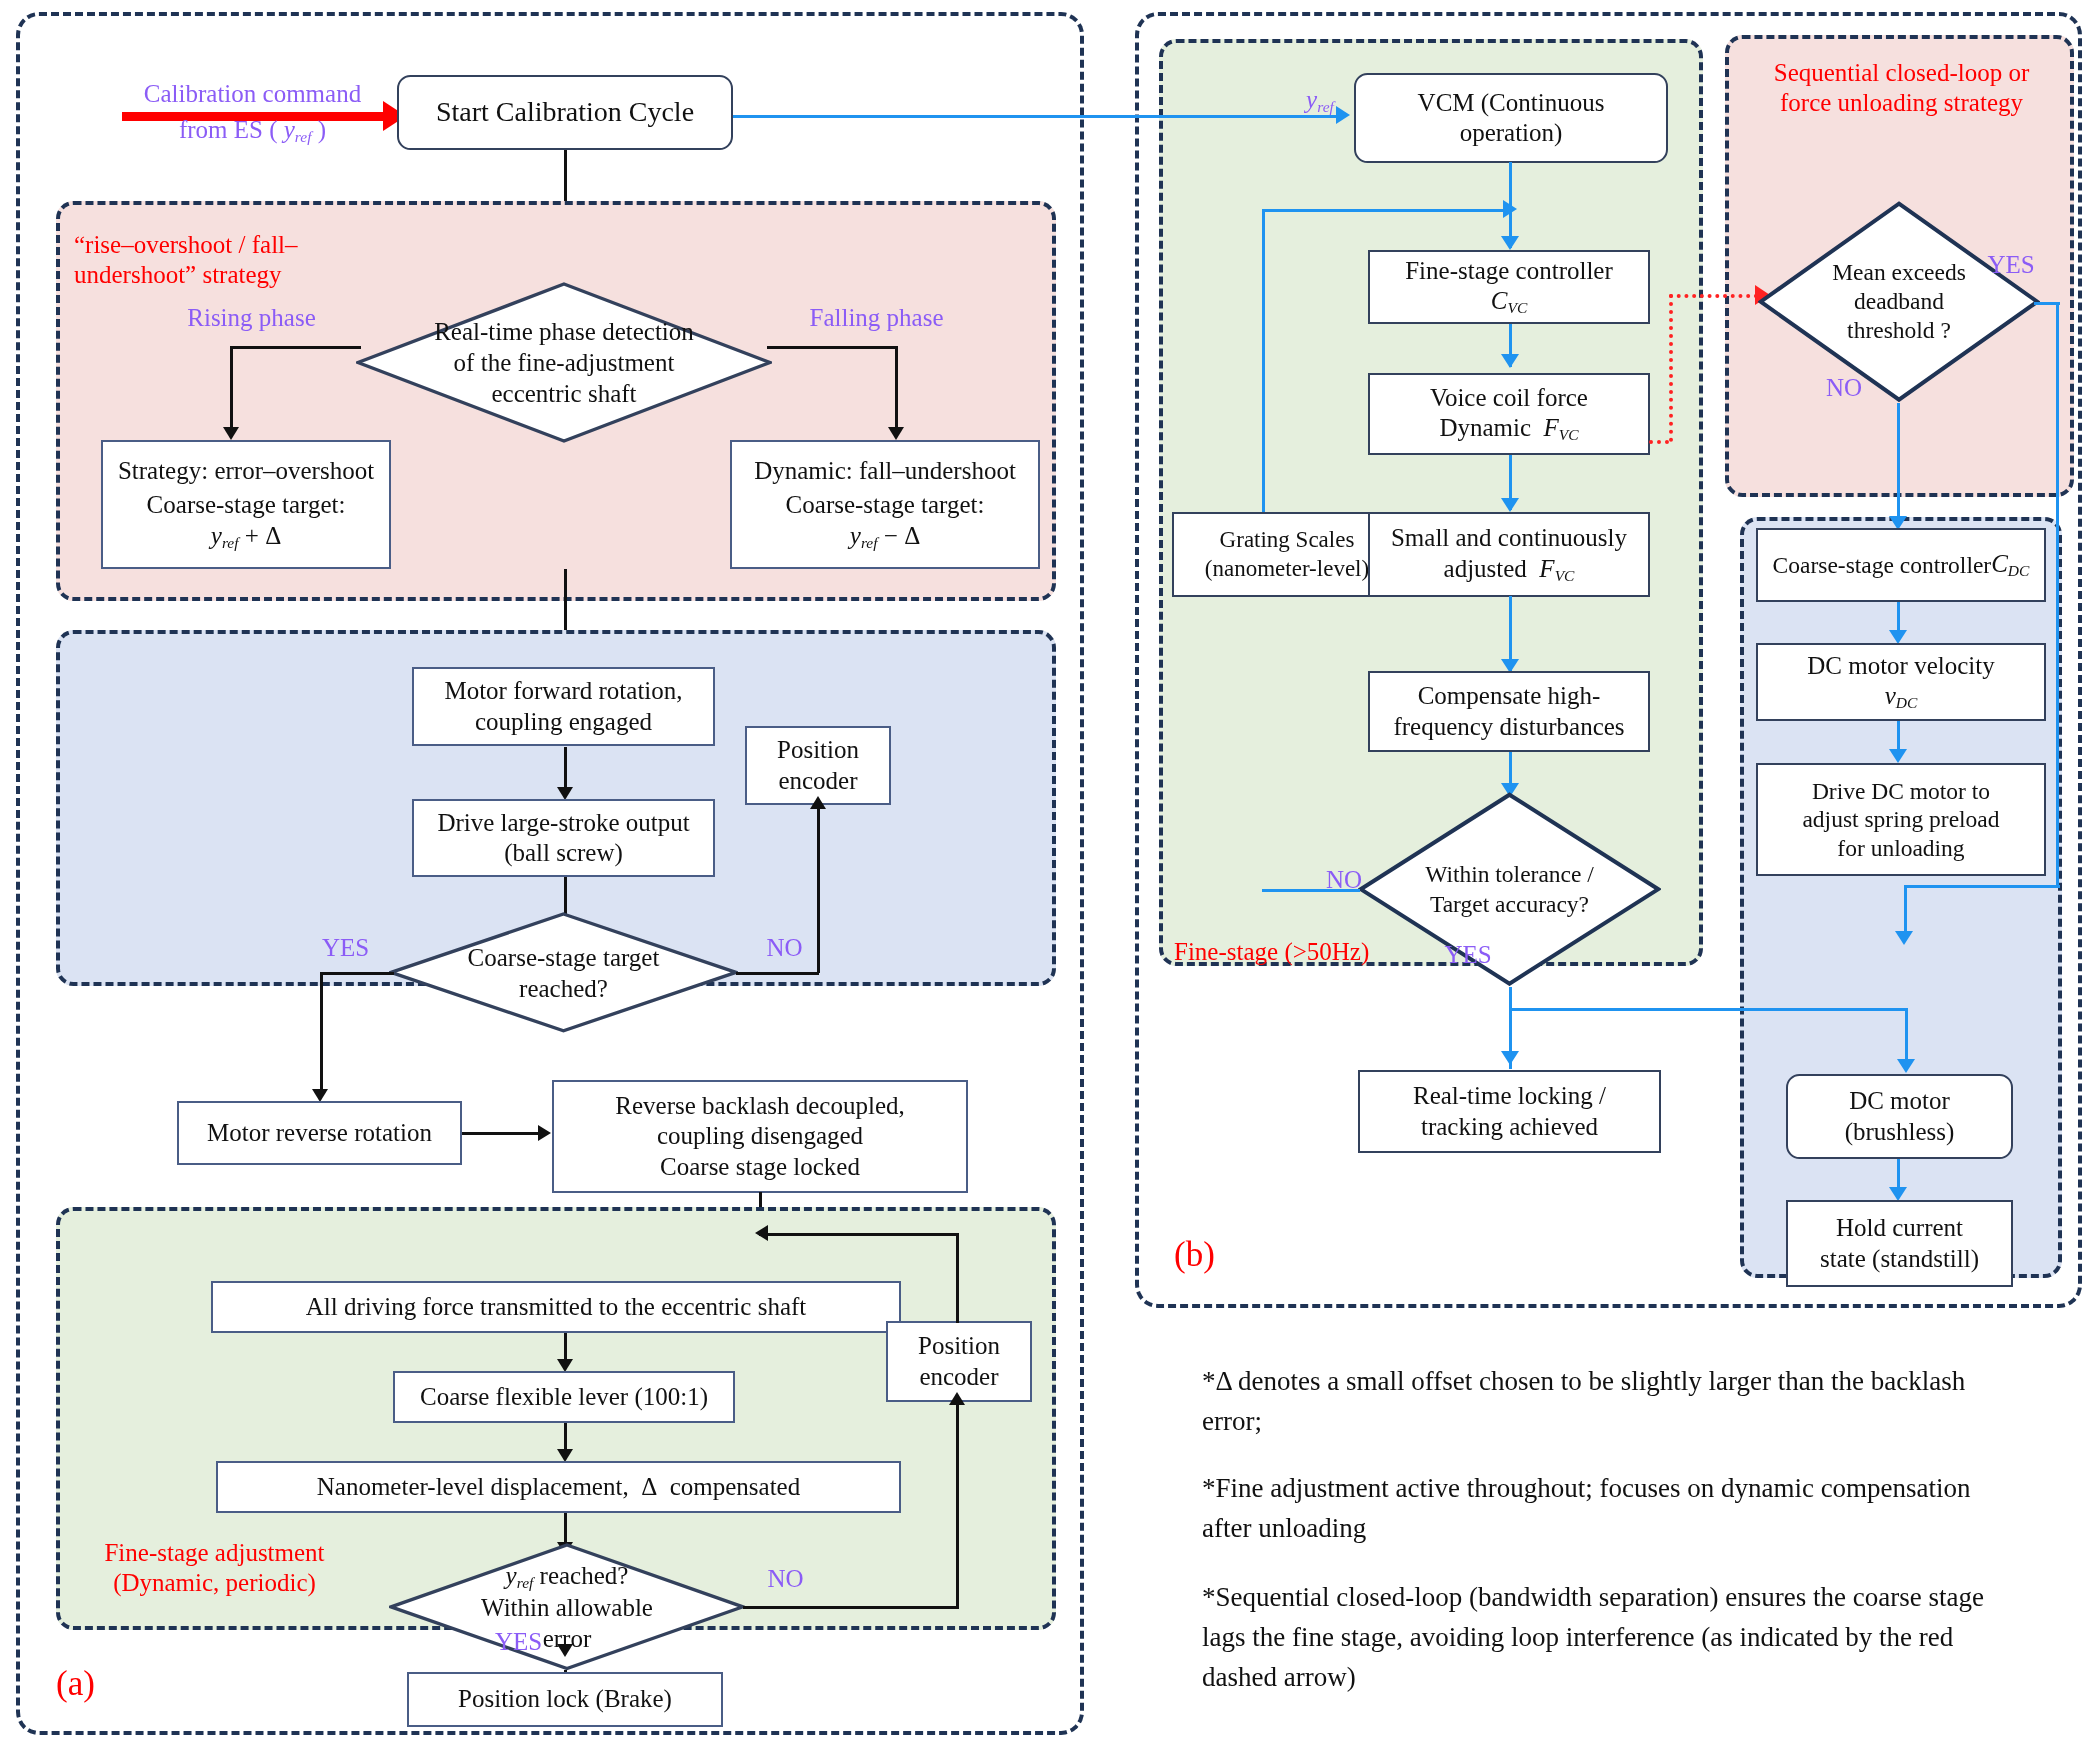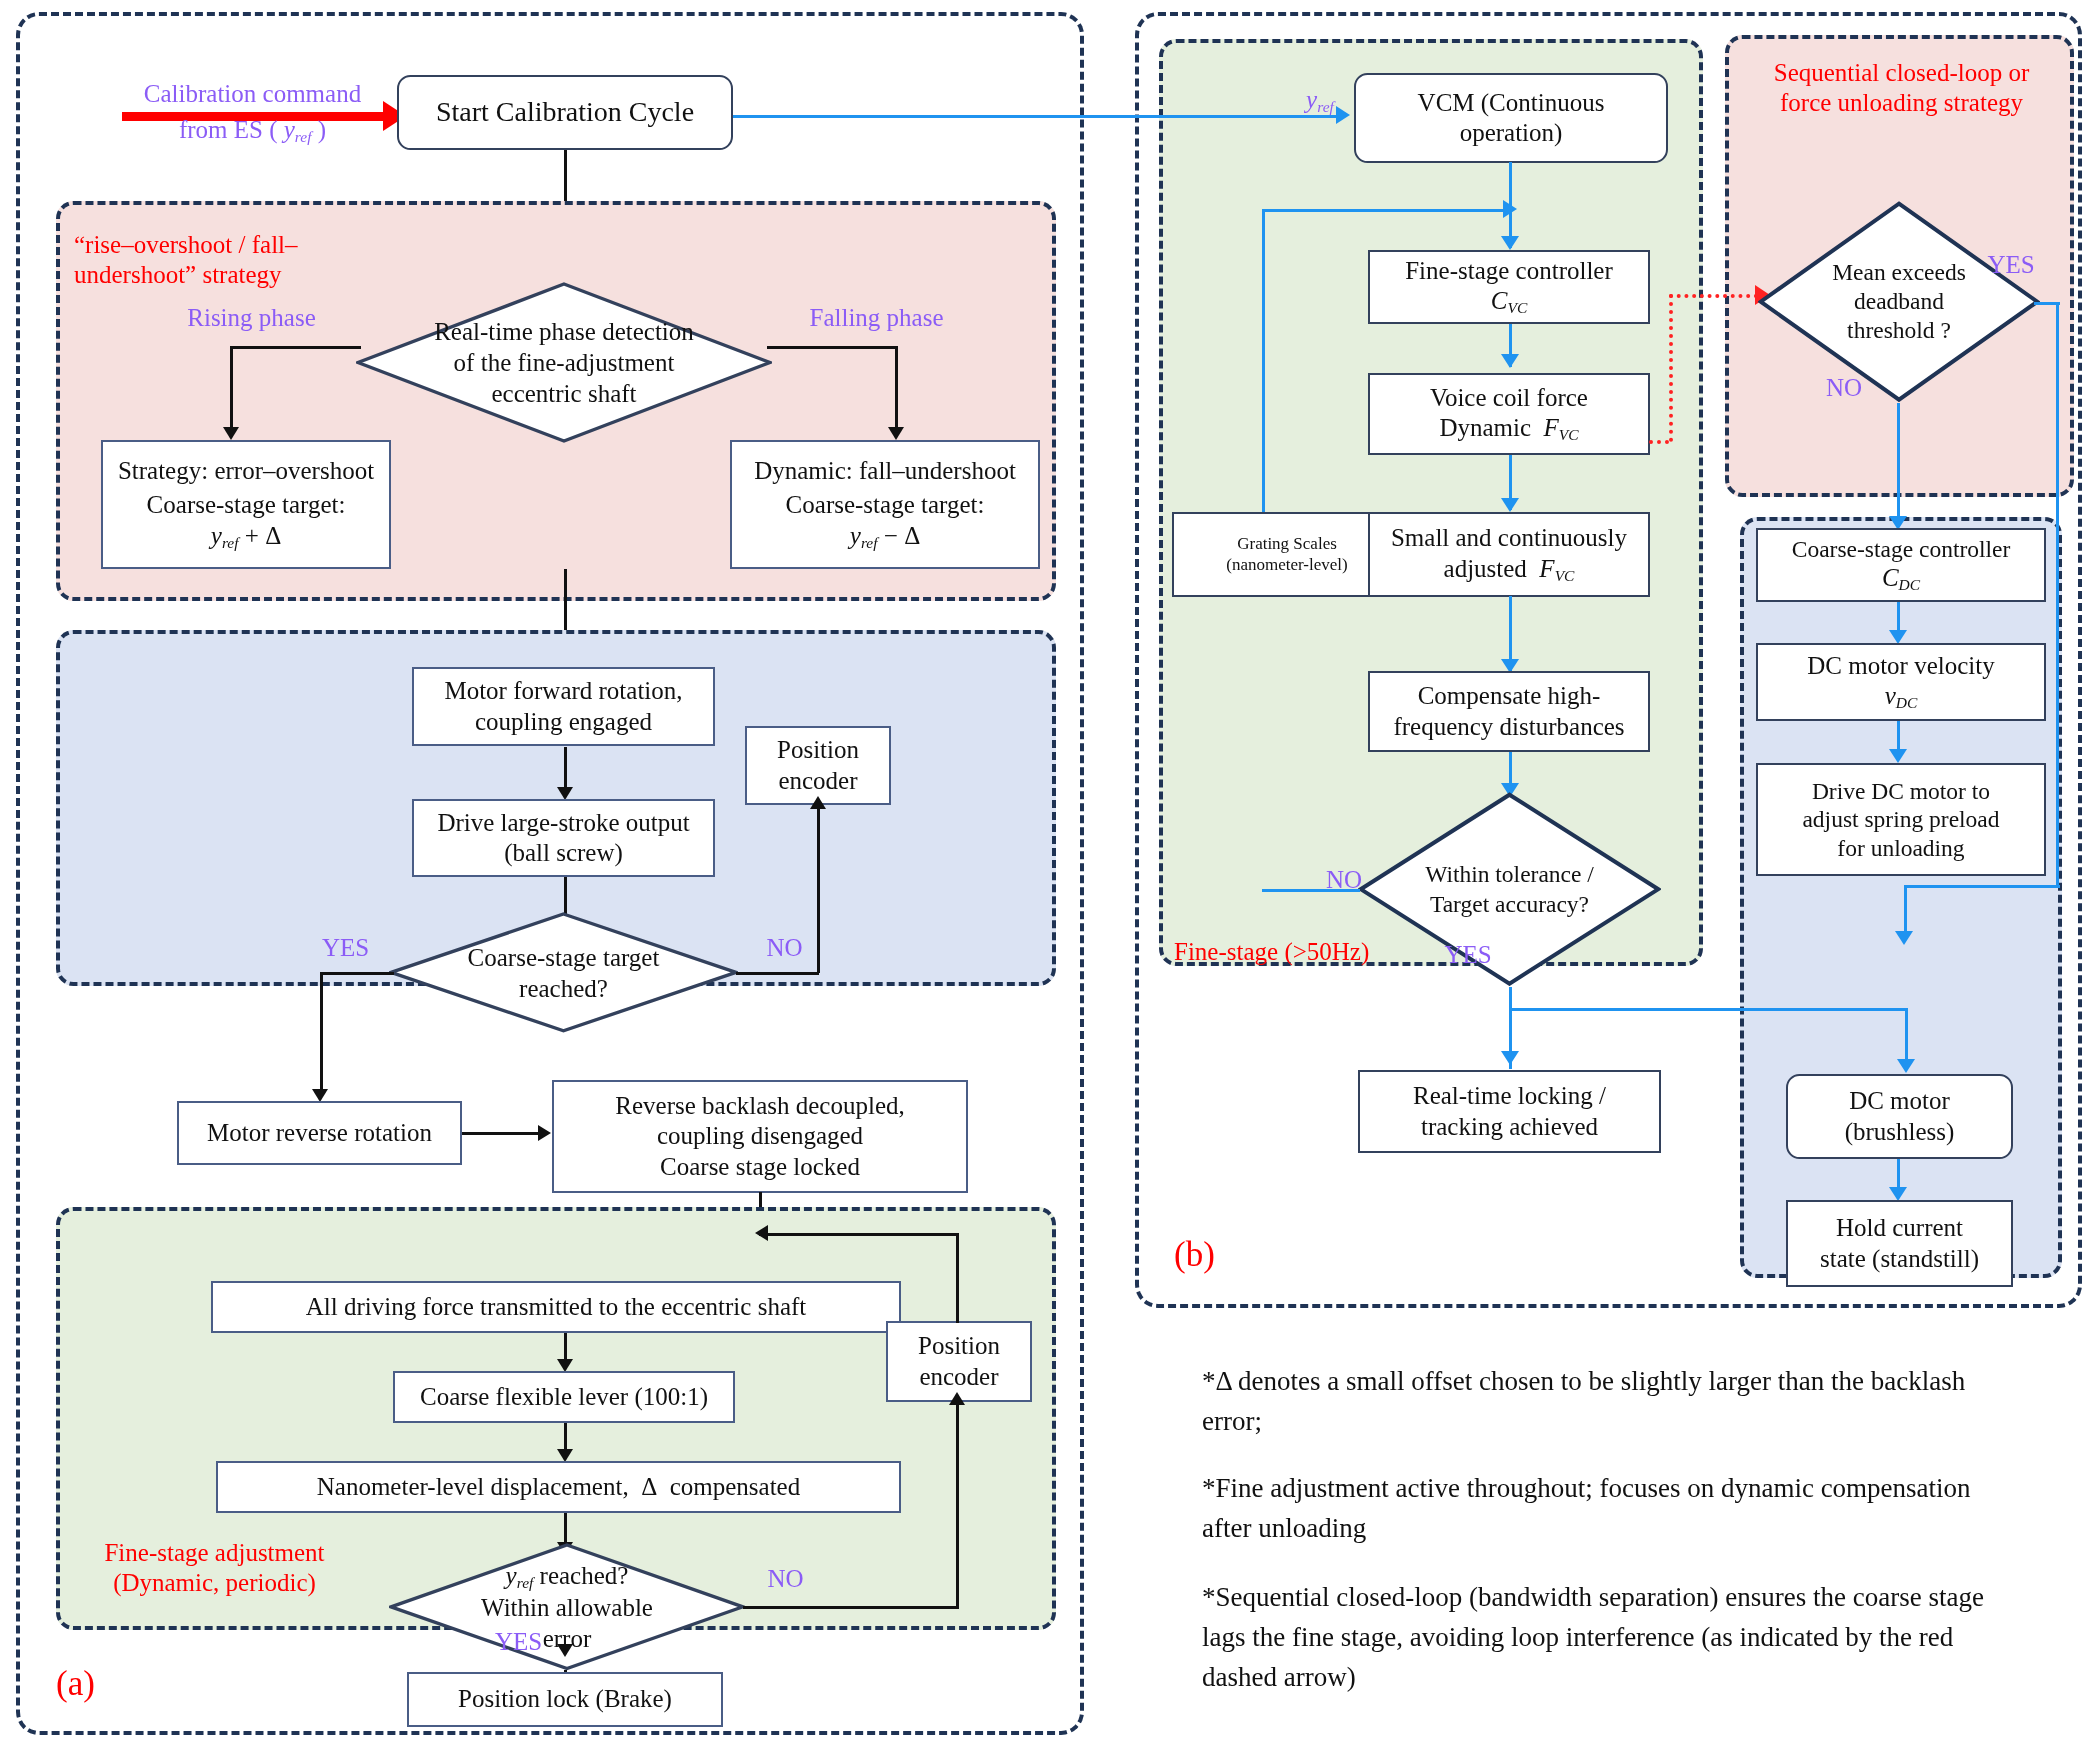--- a/index.html
+++ b/index.html
@@ -307,21 +307,21 @@
   <div class="ln blue h" style="left:1904px; top:885px; width:156px;"></div>
   <div class="ln blue v" style="left:1904px; top:885px; height:55px;"></div>
   <div class="arw bdown" style="left:1895px; top:931px;"></div>
 
   <div class="ln blue v" style="left:1897px; top:403px; height:124px;"></div>
   <div class="arw bdown" style="left:1889px; top:516px;"></div>
 
   <div class="ln blue v" style="left:1509px; top:455px; height:55px;"></div>
   <div class="arw bdown" style="left:1501px; top:498px;"></div>
 
-  <div class="node" style="left:1172px; top:512px; width:230px; height:85px; font-size:17px;">Grating Scales<br>(nanometer-level)</div>
+  <div class="node" style="left:1172px; top:512px; width:230px; height:85px; font-size:23px;">Grating Scales<br>(nanometer-level)</div>
 
   <div class="node" style="left:1368px; top:512px; width:282px; height:85px; flex-direction:column;">
     <div>Small and continuously</div>
     <div>adjusted&nbsp; <span class="it">F</span><sub>VC</sub></div>
   </div>
 
   <div class="ln blue v" style="left:1509px; top:596px; height:75px;"></div>
   <div class="arw bdown" style="left:1501px; top:659px;"></div>
 
   <div class="node" style="left:1368px; top:671px; width:282px; height:81px;">Compensate high-<br>frequency disturbances</div>
@@ -343,21 +343,21 @@
 
   <div class="ln blue v" style="left:1509px; top:987px; height:82px;"></div>
   <div class="arw bdown" style="left:1501px; top:1051px;"></div>
 
   <div class="ln blue h" style="left:1509px; top:1008px; width:399px;"></div>
   <div class="ln blue v" style="left:1905px; top:1008px; height:62px;"></div>
   <div class="arw bdown" style="left:1897px; top:1059px;"></div>
 
   <div class="node" style="left:1358px; top:1070px; width:303px; height:83px;">Real-time locking /<br>tracking achieved</div>
 
-  <div class="node" style="left:1756px; top:528px; width:290px; height:74px; flex-direction:column;">
+  <div class="node" style="left:1756px; top:528px; width:290px; height:74px; ">
     <div style="font-size:23.5px;">Coarse-stage controller</div>
     <div><span class="it">C</span><sub>DC</sub></div>
   </div>
 
   <div class="ln blue v" style="left:1897px; top:602px; height:36px;"></div>
   <div class="arw bdown" style="left:1889px; top:630px;"></div>
 
   <div class="node" style="left:1756px; top:643px; width:290px; height:78px; flex-direction:column;">
     <div>DC motor velocity</div>
     <div><span class="it">v</span><sub>DC</sub></div>

